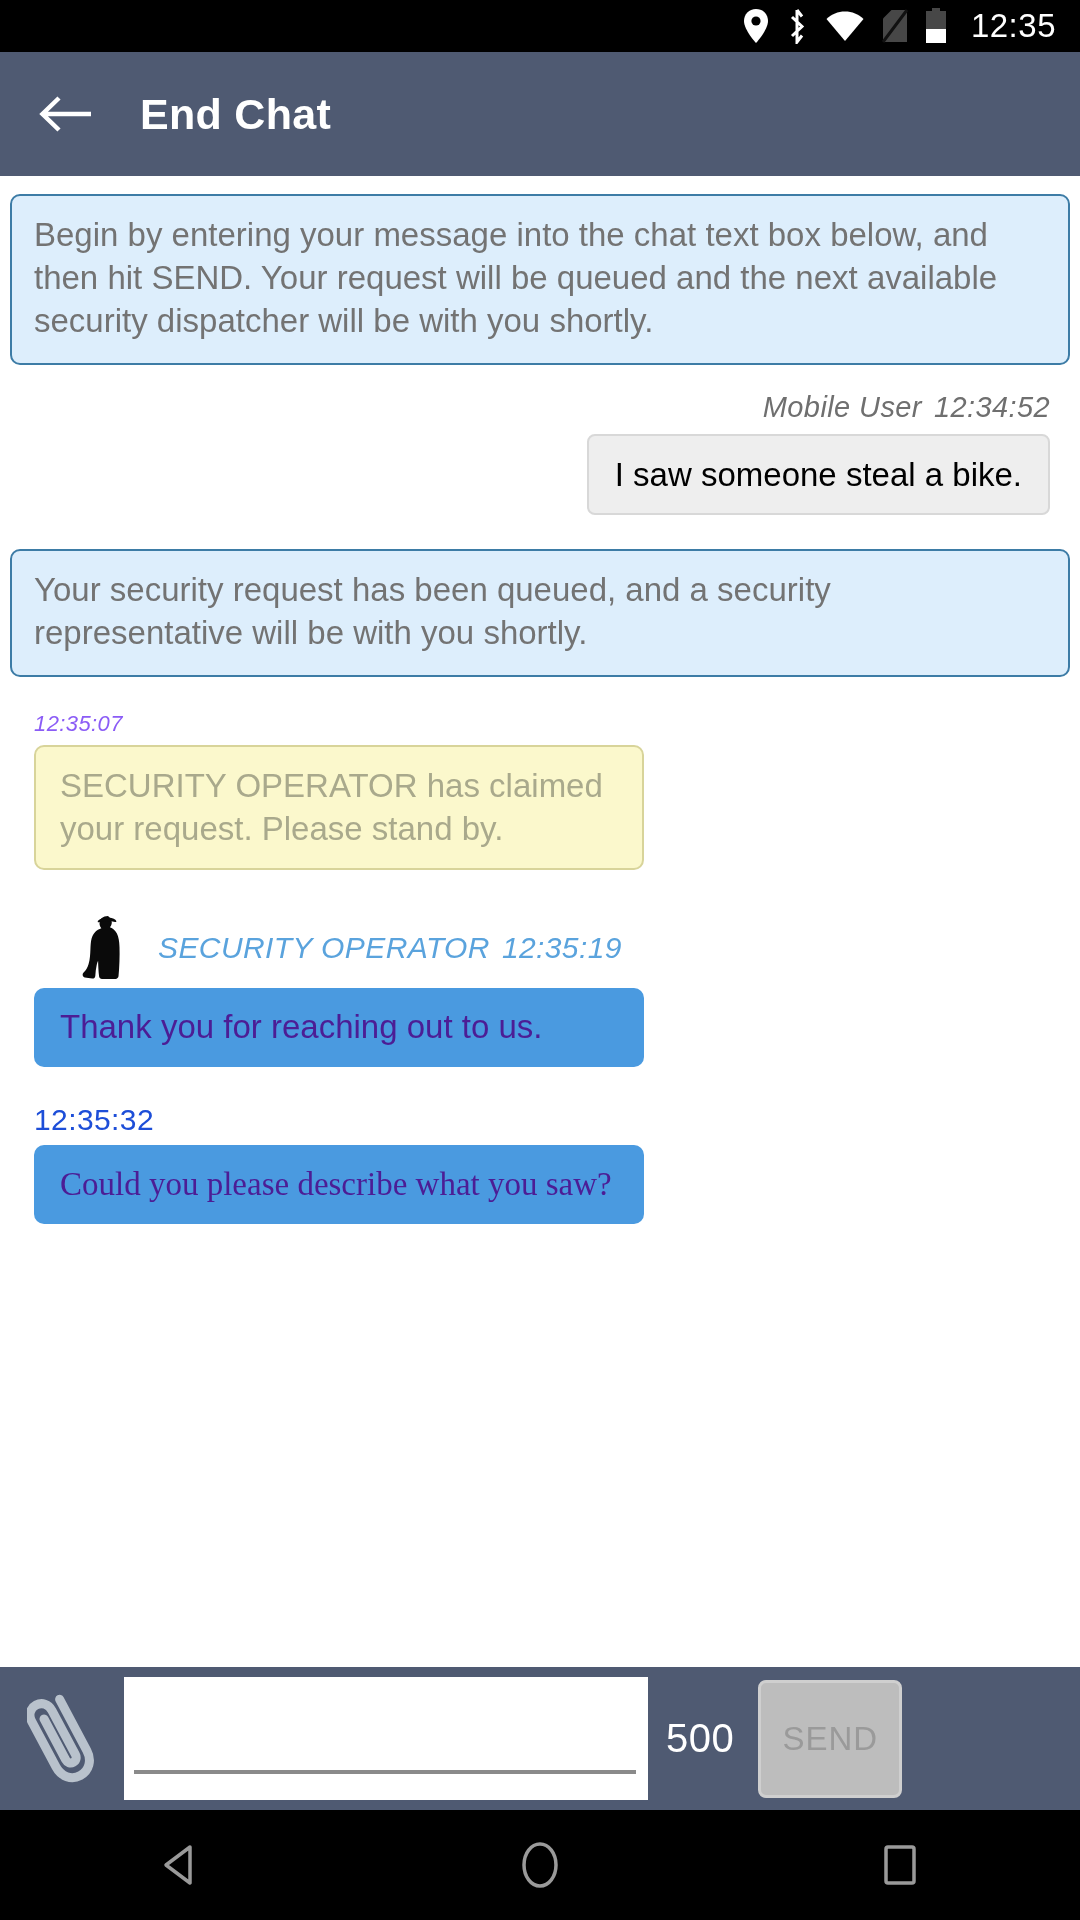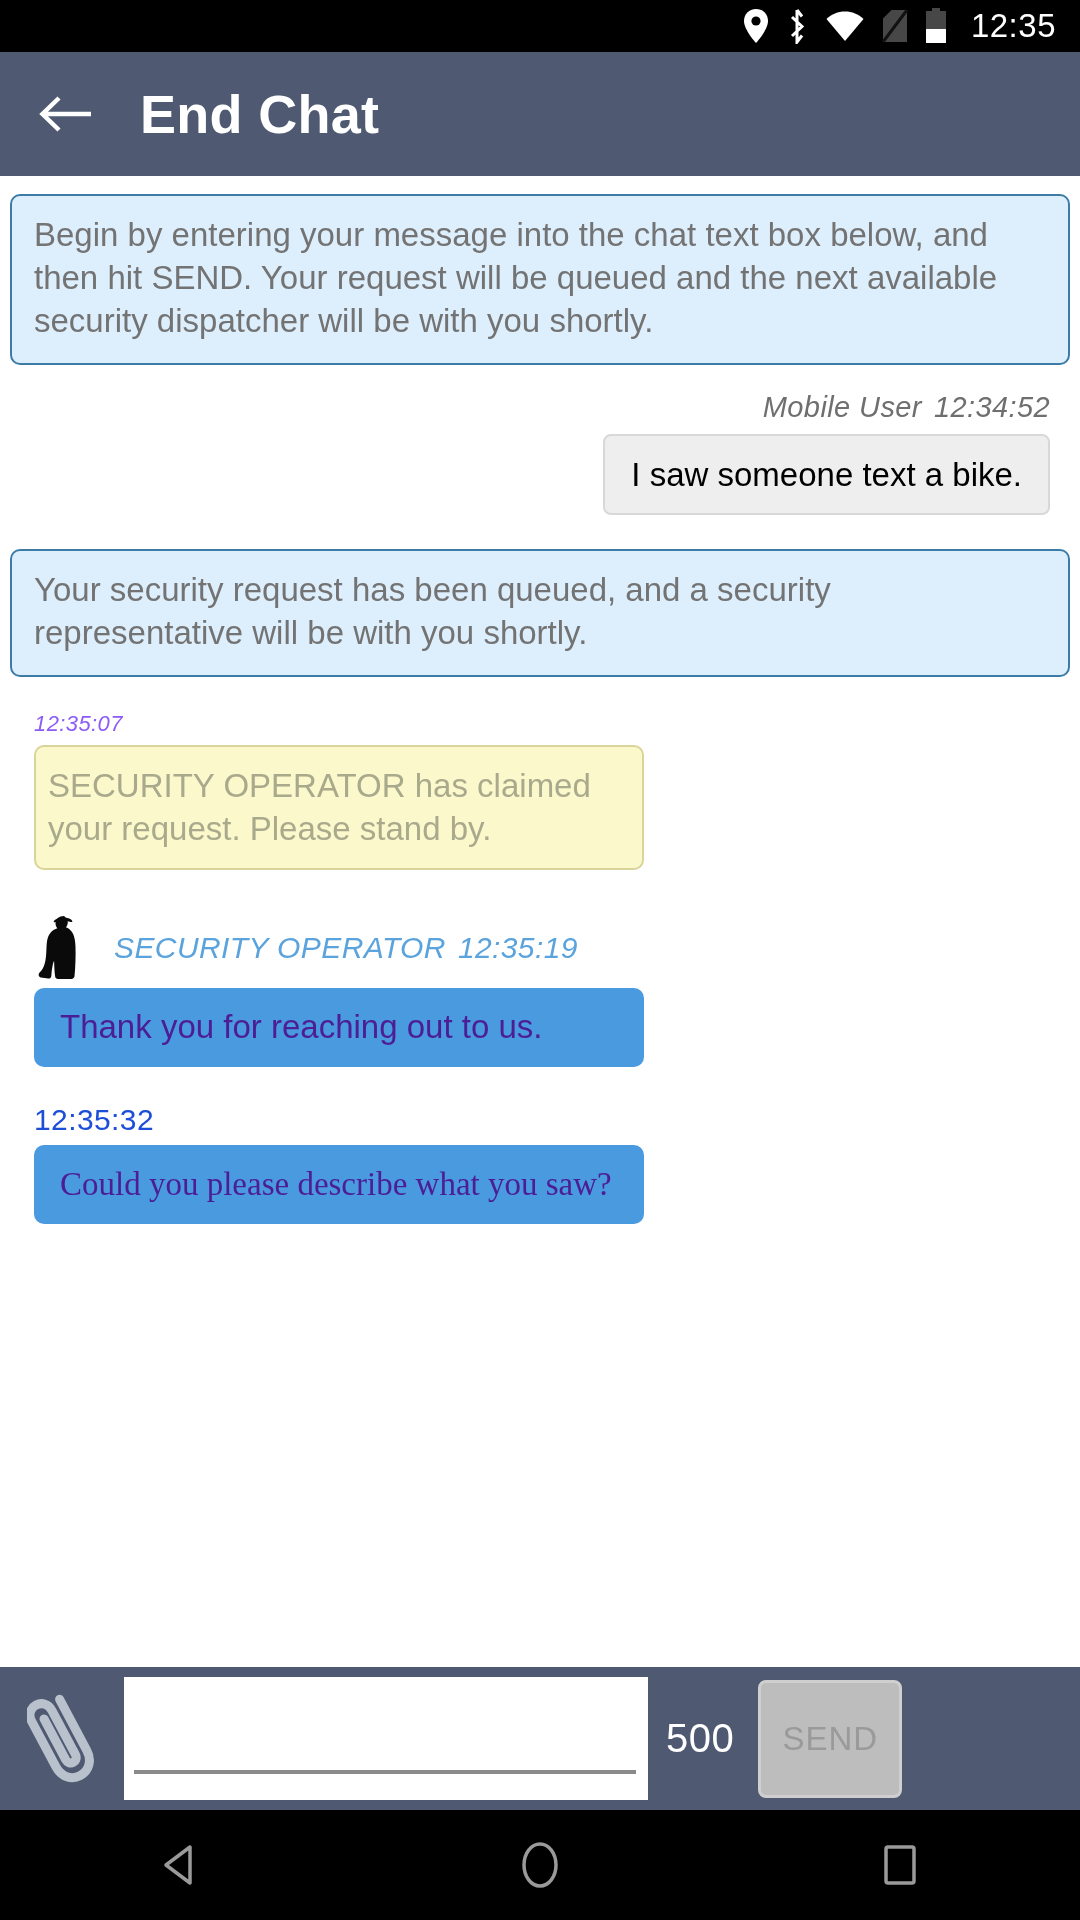--- a/index.html
+++ b/index.html
@@ -23,21 +23,21 @@
     margin-left:8px; font-family:"Liberation Sans", sans-serif;
   }
 
   
   .appbar{
     flex:0 0 124px; background:#4f5a72;
     display:flex; align-items:center; padding-left:38px; gap:46px;
   }
   .backarrow{ width:56px; height:56px; display:flex; align-items:center; justify-content:center; }
   .appbar-title{
-    color:#ffffff; font-size:54px; font-weight:bold; letter-spacing:0.3px;
+    color:#ffffff; font-size:43px; font-weight:bold; letter-spacing:0.3px;
   }
 
   
   .chat{
     flex:1 1 auto; background:#ffffff; overflow:hidden;
     padding:10px 0 0 0; position:relative;
   }
 
   
   .sysbanner{
@@ -60,28 +60,29 @@
     line-height:1.25;
   }
 
   
   .meta-left-yellow{
     padding:34px 0 8px 34px; color:#8b5cf6;
     font-size:22px; font-style:italic; letter-spacing:0.4px;
   }
   .bubble-claim{
     margin-left:34px; background:#fbf8cc; border:2px solid #d8d49a;
-    border-radius:10px; padding:18px 12px; max-width:610px;
+    border-radius:10px; padding:18px 24px; max-width:610px;
     color:#a9a98c; font-size:33px; line-height:1.30;
   }
 
   
   .op-row{
     display:flex; align-items:center; gap:18px;
     padding:42px 0 4px 34px;
+    margin-left:44px;
   }
   .op-avatar{ width:62px; height:72px; flex:0 0 62px; display:flex; align-items:flex-end; }
   .op-meta{
     color:#5aa3dd; font-size:30px; font-style:italic; letter-spacing:0.4px;
   }
   .op-meta .sep{ display:inline-block; width:12px; }
 
   .meta-left-blue{
     padding:36px 0 8px 34px; color:#1d4ed8;
     font-size:30px; letter-spacing:0.4px;
@@ -174,21 +175,21 @@
 
   <div class="chat">
 
     <div class="sysbanner">Begin by entering your message into the chat text box below, and then hit SEND. Your request will be queued and the next available security dispatcher will be with you shortly.</div>
 
     <div class="meta-right">
       <span>Mobile User</span><span class="sep"></span><span>12:34:52</span>
     </div>
 
     <div class="user-row">
-      <div class="bubble-user">I saw someone text a bike.</div>
+      <div class="bubble-user">I saw someone steal a bike.</div>
     </div>
 
     <div class="sysbanner" style="margin-top:34px;">Your security request has been queued, and a security representative will be with you shortly.</div>
 
     <div class="meta-left-yellow">12:35:07</div>
     <div class="bubble-claim">SECURITY OPERATOR has claimed your request. Please stand by.</div>
 
     <div class="op-row">
       <span class="op-avatar">
         <svg width="62" height="72" viewBox="0 0 62 72">

